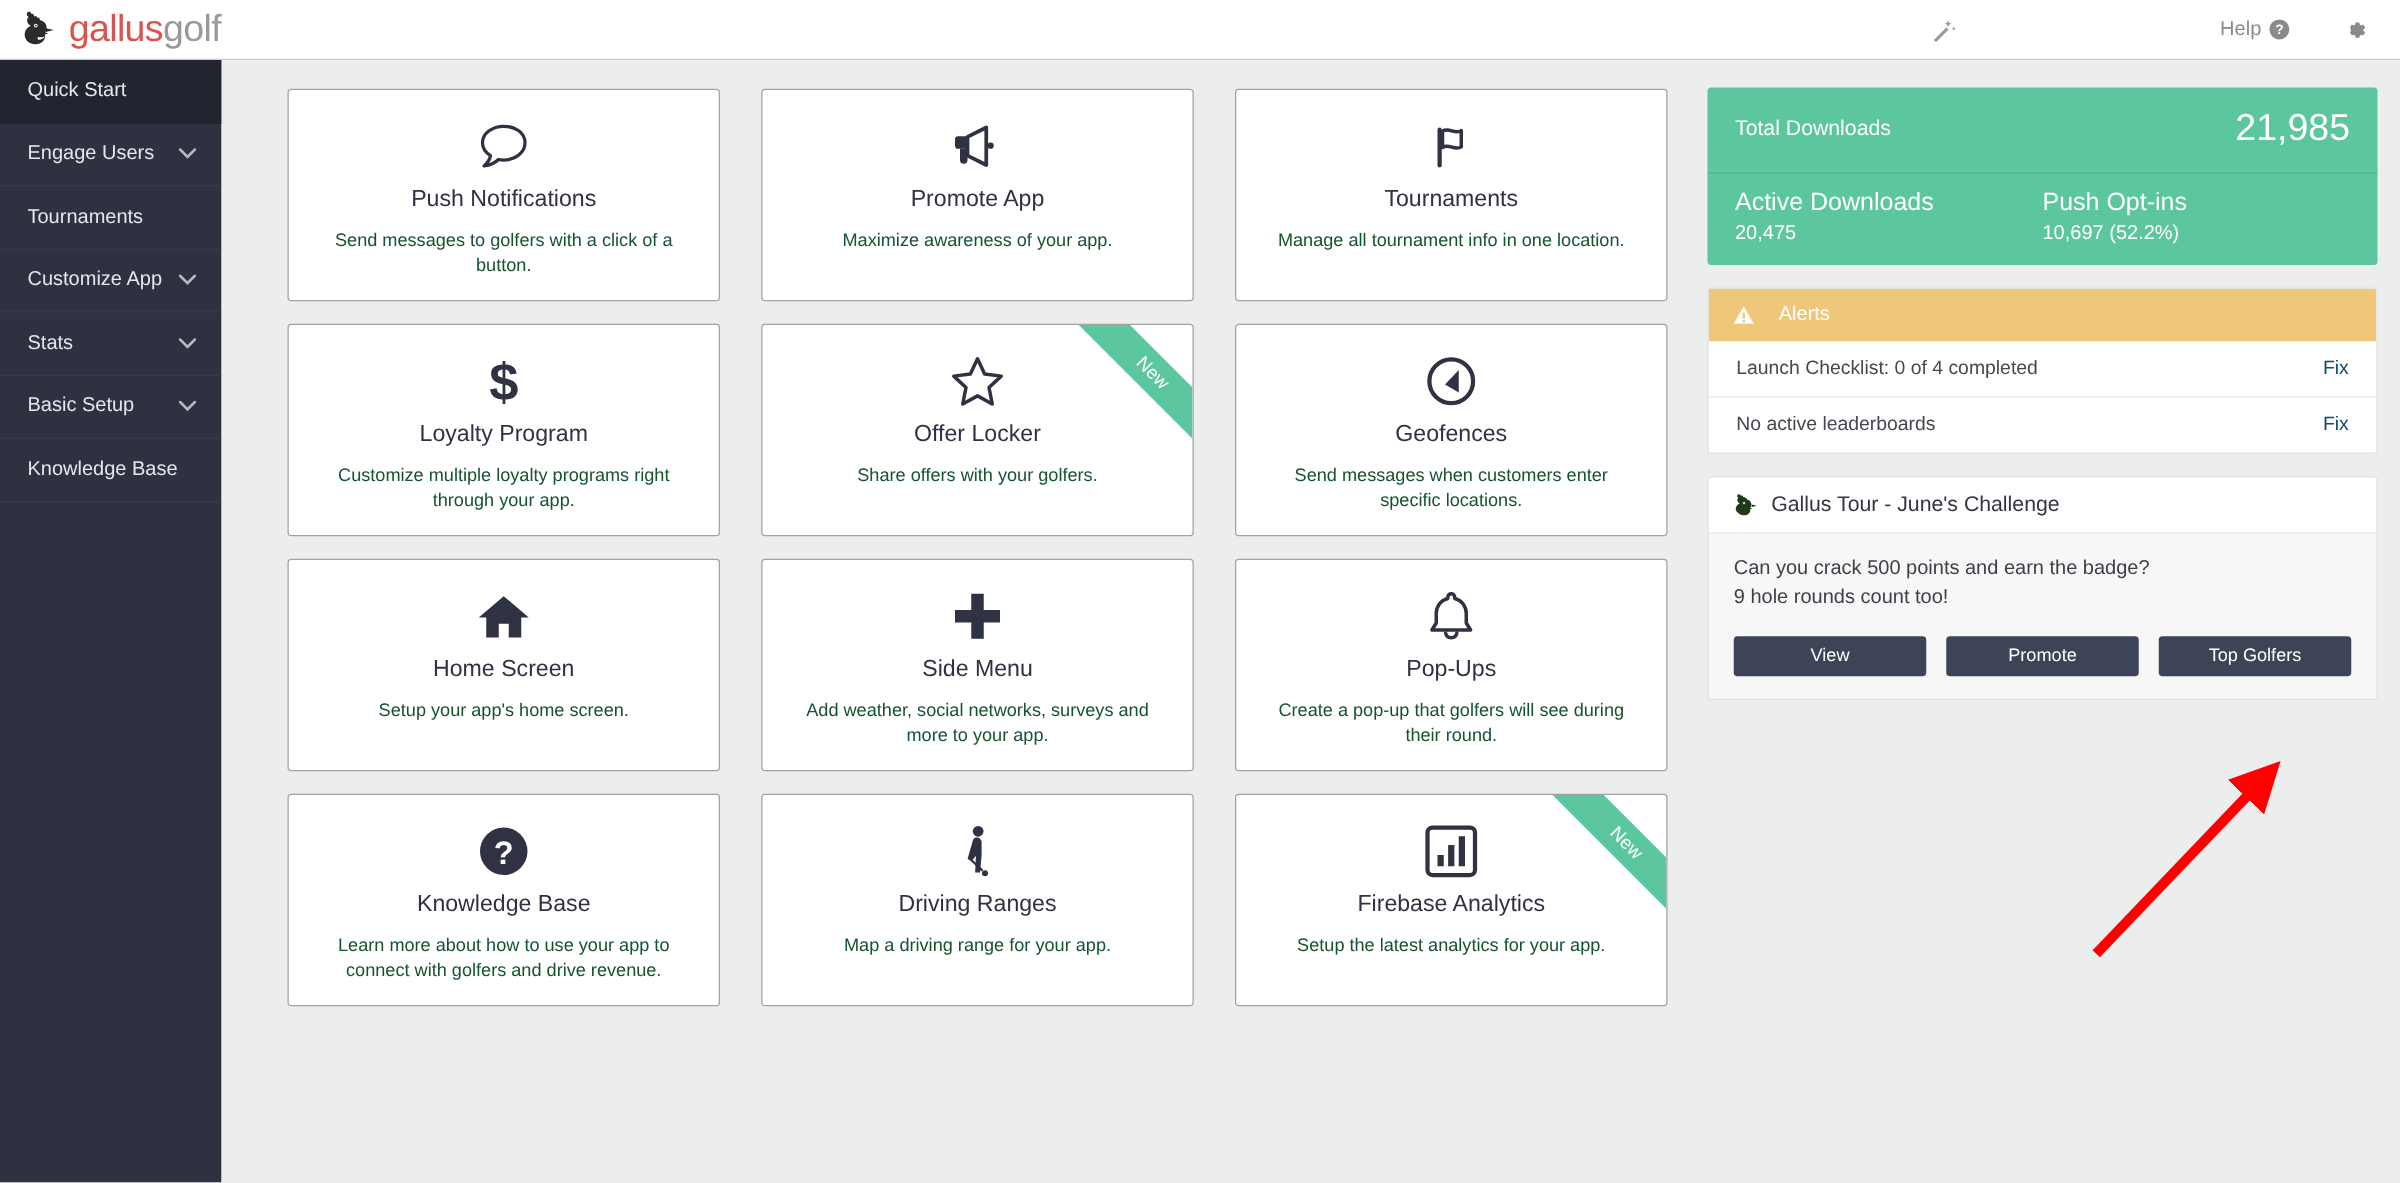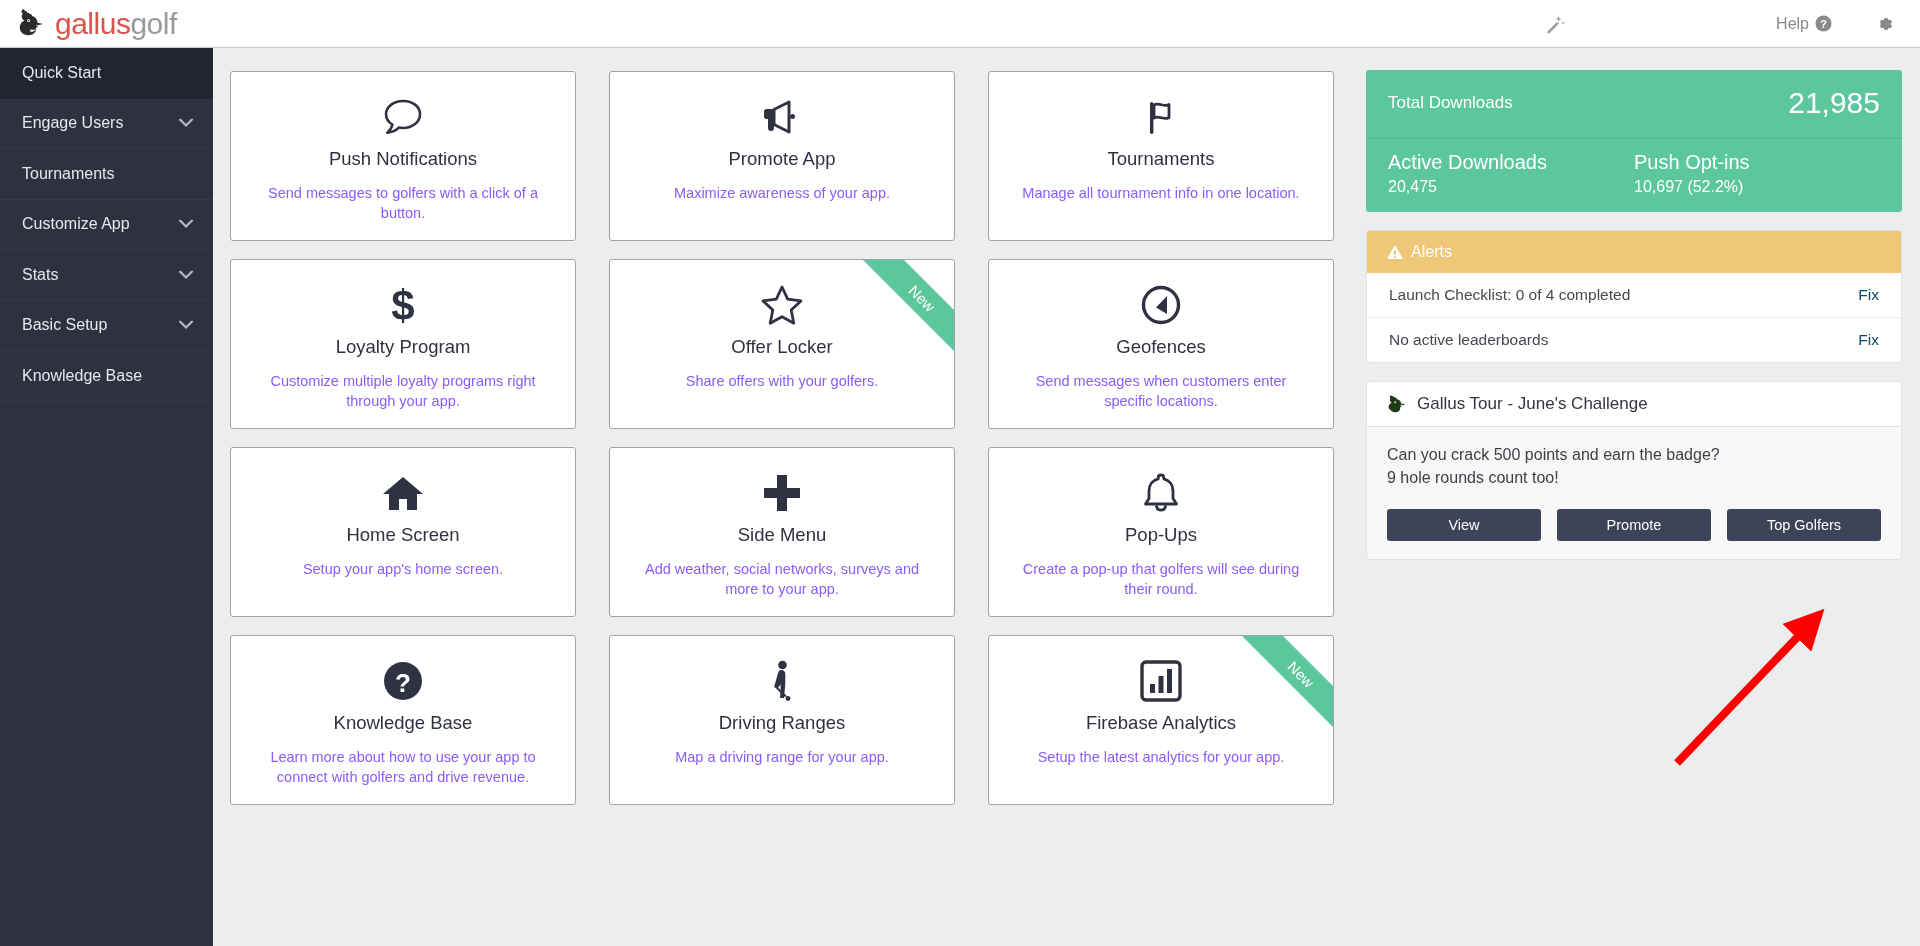--- a/index.html
+++ b/index.html
@@ -22,21 +22,21 @@
   .logo-text { font-size: 30px; letter-spacing: -0.5px; line-height: 1; }
   .logo-text .g1 { color: #d9534f; font-weight: 400; }
   .logo-text .g2 { color: #9a9a9a; font-weight: 400; }
   .topbar-right { margin-left: auto; display: flex; align-items: center; }
   .wand-btn { margin-right: 210px; display: flex; align-items: center; cursor: pointer; }
   .help-btn { display: flex; align-items: center; gap: 6px; color: #8a8a8a; font-size: 16px; cursor: pointer; }
   .gear-btn { margin-left: 42px; margin-right: 26px; cursor: pointer; display: flex; align-items: center; }
 
   
   .sidebar {
-    position: absolute; top: 48px; left: 0; width: 213px; height: 898px;
+    position: absolute; top: 48px; left: 0; width: 177px; height: 898px;
     background: #2e3140;
   }
   .side-item {
     height: 50.5px; display: flex; align-items: center;
     padding-left: 22px; color: #e6e7ea; font-size: 16px;
     border-bottom: 1px solid #373a49; cursor: pointer; position: relative;
   }
   .side-item.active { background: #22242f; border-bottom-color: #22242f; }
   .side-chev { position: absolute; right: 20px; top: 50%; transform: translateY(-50%); }
 
@@ -50,21 +50,21 @@
     grid-template-columns: repeat(3, 346px);
     grid-gap: 18px 33px;
   }
   .card {
     background: #ffffff; border: 1px solid #a3a3a3; border-radius: 3px;
     height: 170px; position: relative; overflow: hidden;
     padding: 22px 24px 0; text-align: center; cursor: pointer;
   }
   .card-icon { height: 46px; display: flex; align-items: center; justify-content: center; }
   .card-title { font-size: 18.5px; color: #2f3242; margin-top: 8px; }
-  .card-desc { font-size: 14.5px; color: #8b5cf6; margin-top: 14px; line-height: 1.35; }
+  .card-desc { font-size: 14.5px; color: #14532d; margin-top: 14px; line-height: 1.35; }
   .ribbon {
     position: absolute; top: 0; right: 0; width: 106px; height: 106px;
     overflow: hidden; pointer-events: none;
   }
   .ribbon span {
     position: absolute; display: block; width: 160px;
     padding: 6px 0; background: #5cc79e; color: #fff;
     font-size: 15px; text-align: center;
     transform: rotate(45deg); right: -48px; top: 24px;
   }
@@ -81,21 +81,21 @@
   .stats-top-label { font-size: 17px; }
   .stats-top-value { font-size: 30px; }
   .stats-bottom { display: flex; padding: 12px 22px 16px; }
   .stat-col { flex: 1; }
   .stat-col .lbl { font-size: 20px; }
   .stat-col .val { font-size: 16px; margin-top: 4px; }
 
   .alerts { background: #fff; border: 1px solid #e2e2e2; }
   .alerts-head {
     background: #eec778; color: #fff; font-size: 16px;
-    padding: 12px 20px; display: flex; align-items: center; gap: 8px;
+    padding: 12px 20px; display: flex; align-items: center; gap: 20px;
   }
   .alert-row {
     display: flex; align-items: center; justify-content: space-between;
     padding: 13px 22px; font-size: 15.5px; color: #45484f;
     border-bottom: 1px solid #ececec;
   }
   .alert-row:last-child { border-bottom: none; }
   .fix-link { color: #0c4a6e; font-size: 15.5px; cursor: pointer; }
 
   .tour { background: #f7f7f7; border: 1px solid #e2e2e2; }

